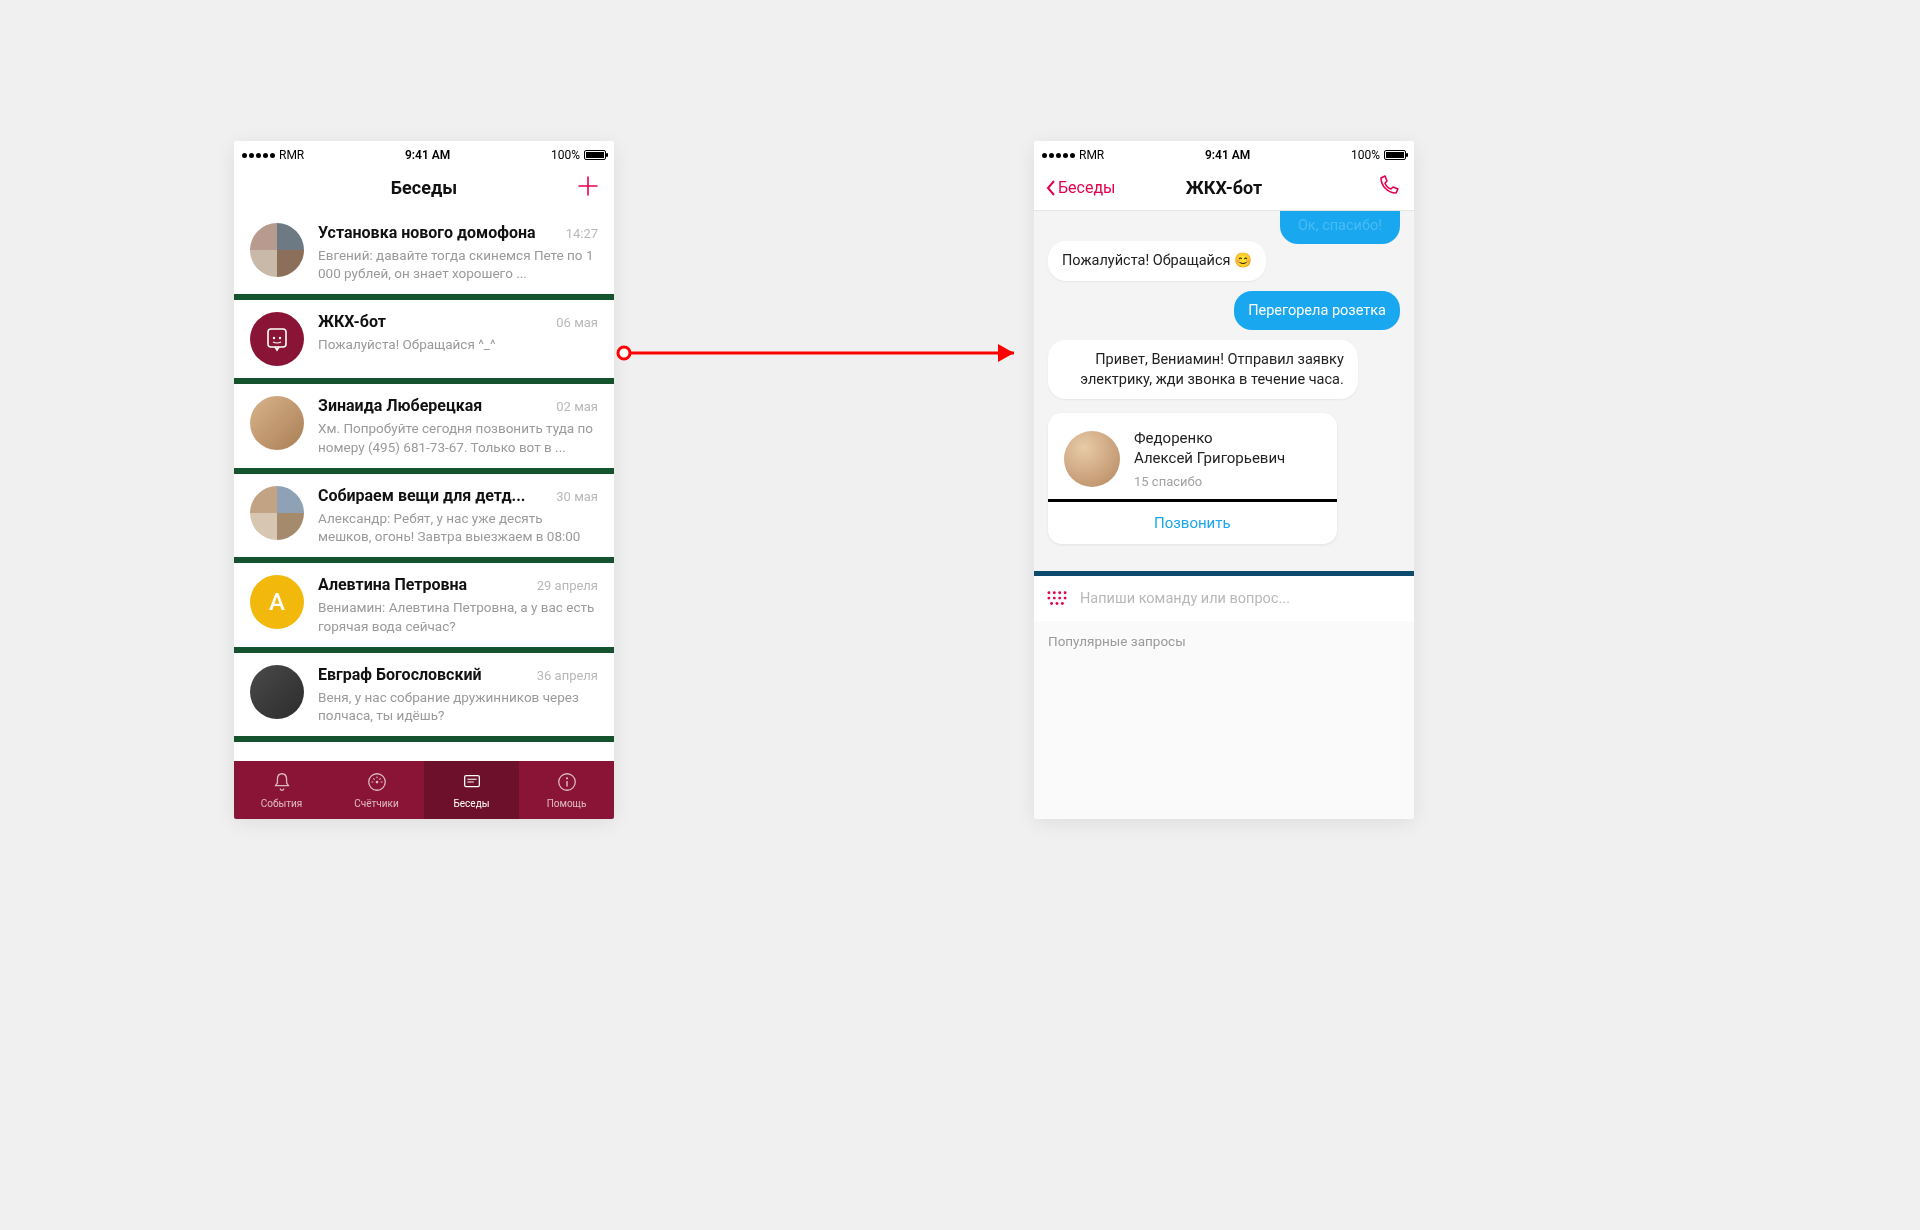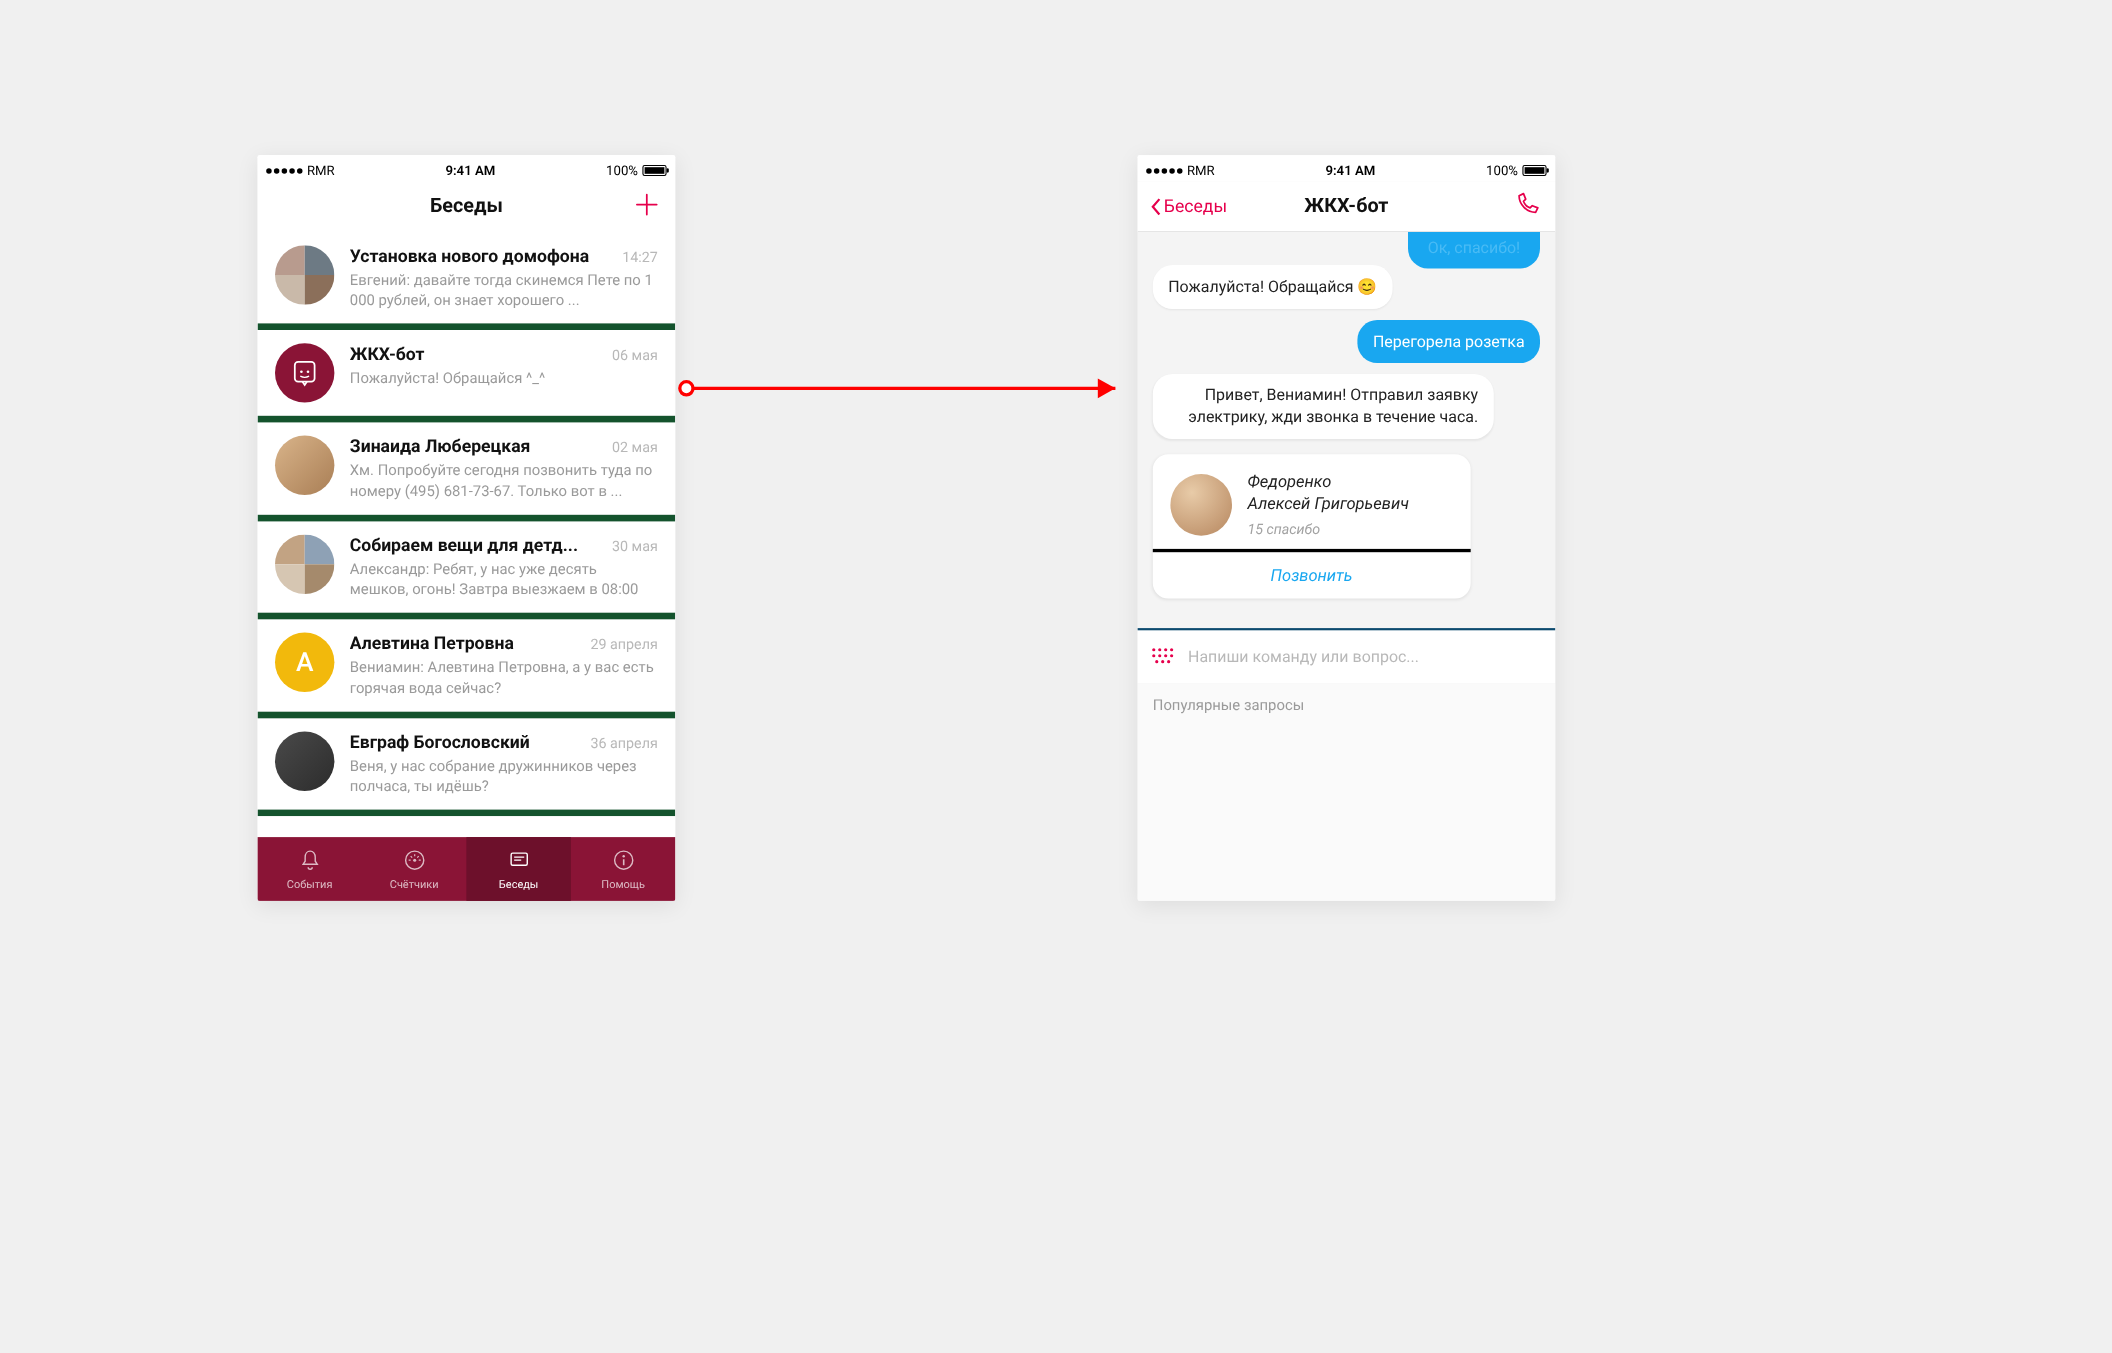--- a/index.html
+++ b/index.html
@@ -120,32 +120,31 @@
   .row-msg.out { justify-content:flex-end; }
   .row-msg.in { justify-content:flex-start; }
   .partial-out { position:absolute; top:0; right:14px; background:#19a7f0; color:#49bbf5; border-radius: 0 0 18px 18px; padding:6px 18px 10px; font-size:14.5px;}
 
   .contact-card {
     background:#fff;
     border-radius:14px;
     box-shadow: 0 1px 3px rgba(0,0,0,0.08);
     margin-top:4px;
     width: 82%;
-    font-style: italic;
   }
   .contact-top { display:flex; gap:14px; padding:16px 16px 10px 16px; align-items:center;}
   .contact-avatar { width:56px; height:56px; border-radius:50%; background: radial-gradient(circle at 35% 30%, #e8cba8, #b6865e); flex-shrink:0;}
   .contact-name { font-size:15px; color:#222; line-height:1.3;}
   .contact-sub { font-size:13px; color:#a2a2a2; margin-top:6px;}
   .contact-action { text-align:center; padding:12px 0; border-top:3px solid #000000; color:#19a7f0; font-size:15px;}
 
   
   .input-row {
     position:absolute; left:0; right:0; bottom:198px;
-    height:50px; background:#fff; border-top:2px solid #0c4a6e;
+    height:50px; background:#fff; border-top:5px solid #0c4a6e;
     display:flex; align-items:center; padding:0 12px; gap:12px;
   }
   .grid-icon { width:22px; height:18px; }
   .input-placeholder { color:#b8b8b8; font-size:14.5px; }
 
   .suggestions {
     position:absolute; left:0; right:0; bottom:0;
     height:198px; background:#fafafa;
     padding:12px 14px 0 14px;
   }

